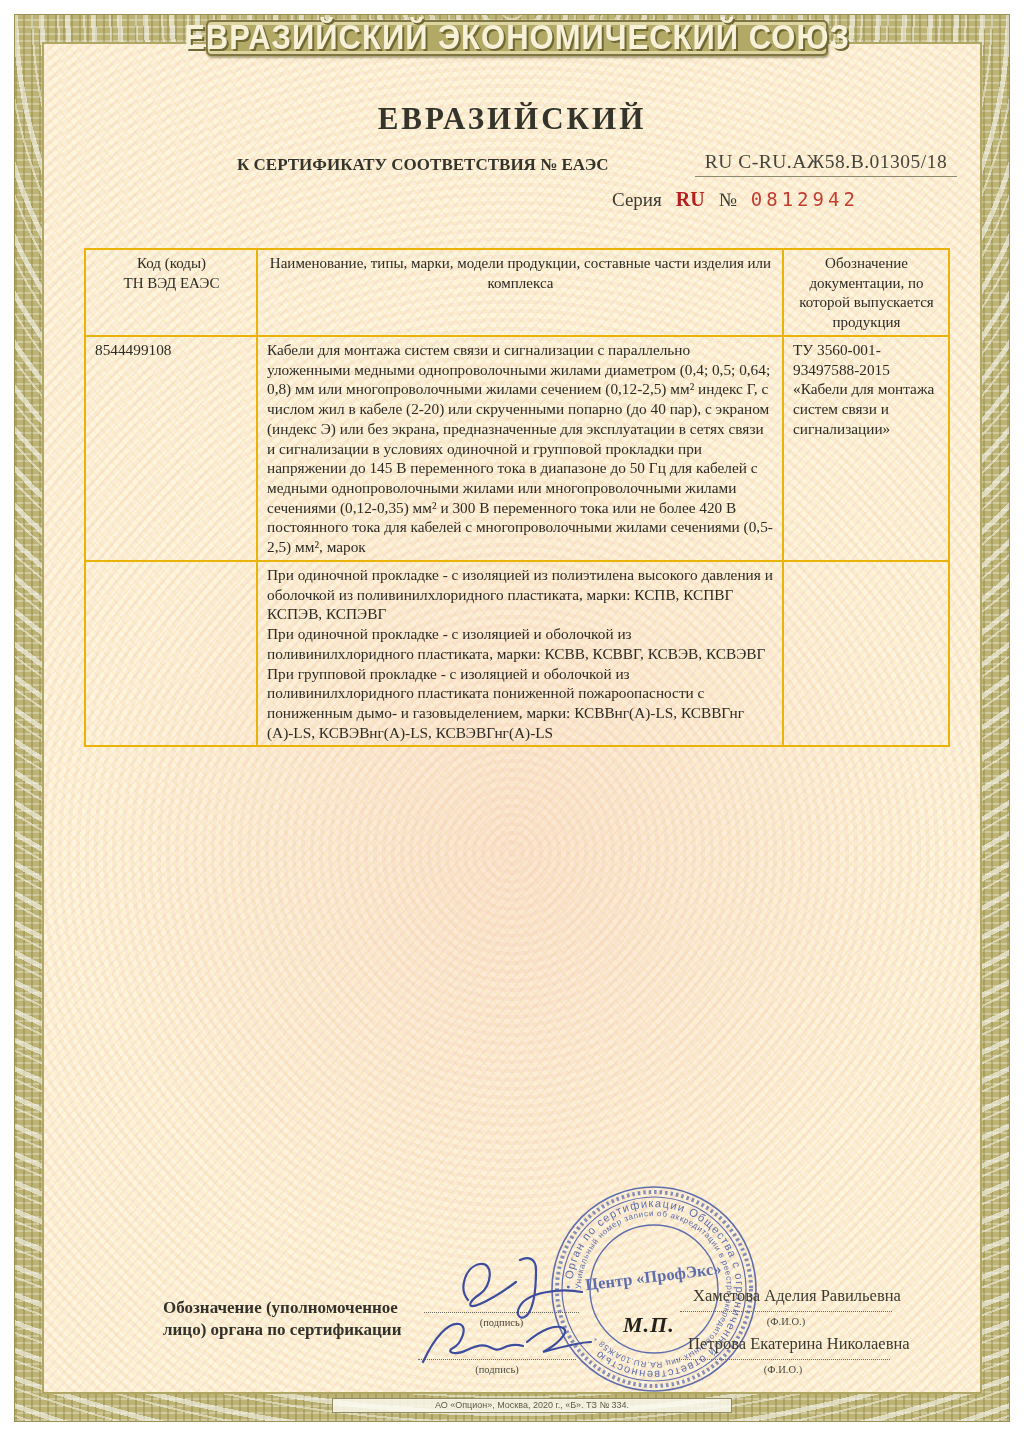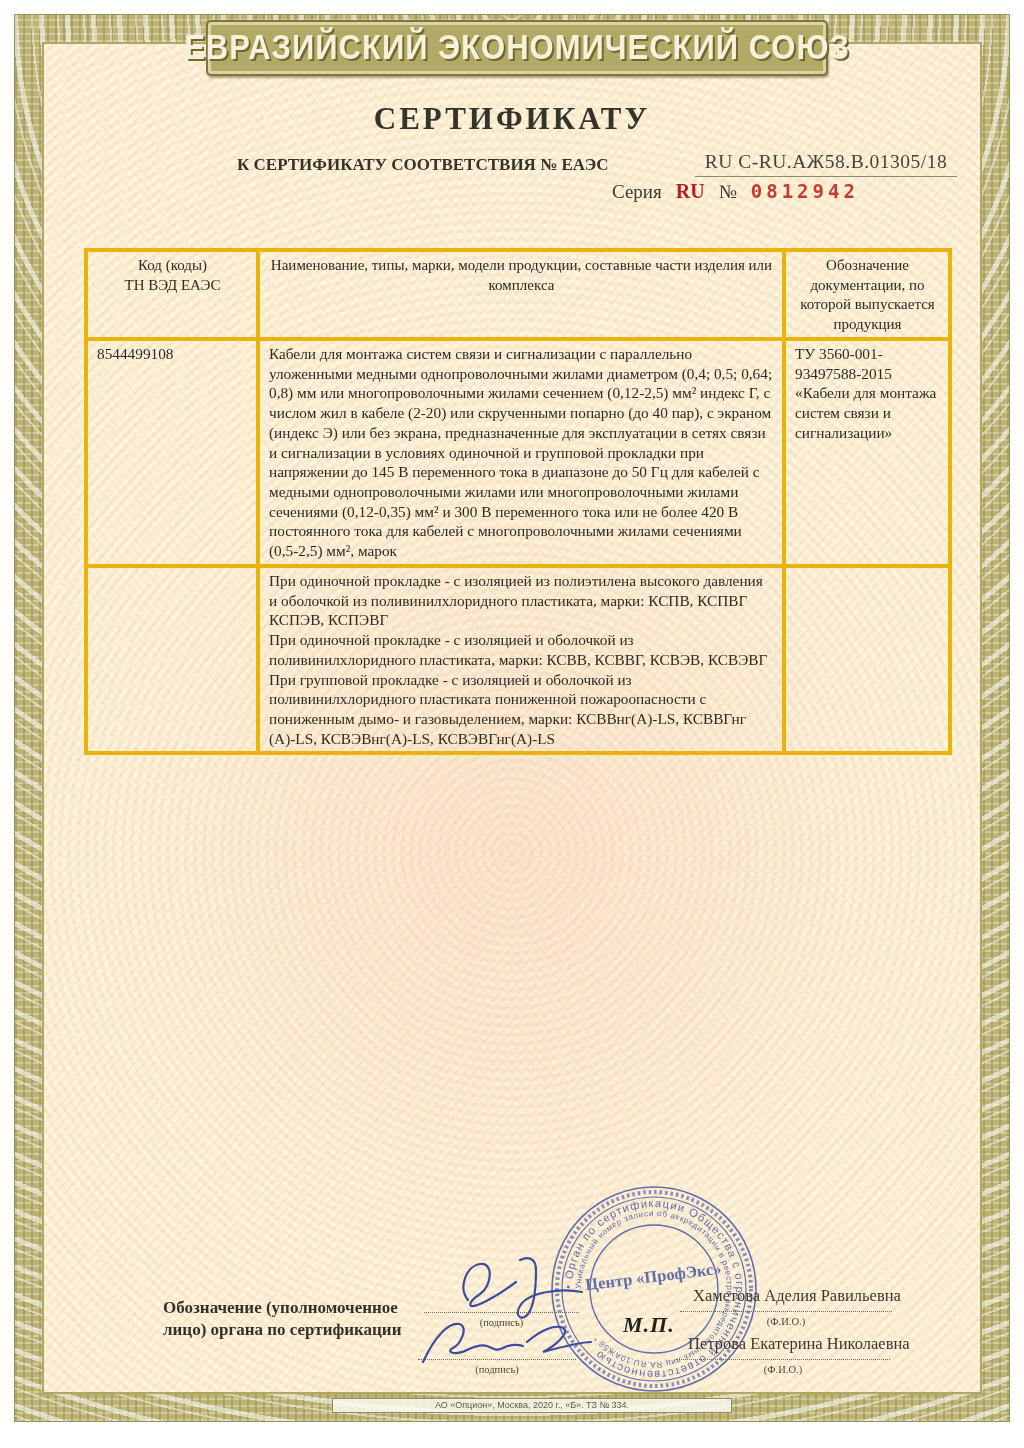--- a/index.html
+++ b/index.html
@@ -29,21 +29,21 @@
     background-image:
       radial-gradient(circle at 50% 60%, rgba(243,188,168,0.28) 0%, rgba(243,188,168,0) 46%),
       repeating-radial-gradient(circle at 50% 60%, rgba(228,158,138,0.10) 0 4px, rgba(255,255,255,0) 4px 9px),
       repeating-linear-gradient(48deg, rgba(246,228,118,0.22) 0 2px, rgba(255,255,255,0) 2px 7px),
       repeating-linear-gradient(-48deg, rgba(238,168,148,0.14) 0 2px, rgba(255,255,255,0) 2px 7px);
     z-index:2;
   }
   .abs { position:absolute; }
   
   .banner {
-    left:206px; top:20px; width:622px; height:56px; z-index:6;
+    left:206px; top:20px; width:622px; height:36px; z-index:6;
     background:#b2a966;
     border:2px solid #7e7540;
     border-radius:5px;
     box-shadow: inset 0 0 0 3px #dcd5a2, 1px 2px 2px rgba(80,72,25,0.45);
     display:flex; align-items:center; justify-content:center;
   }
   .banner span {
     font-family:"Liberation Sans", sans-serif;
     font-weight:bold; font-size:31px; letter-spacing:1px;
     color:#f7f1da; white-space:nowrap;
@@ -53,33 +53,33 @@
   .doc-title {
     left:0; top:101px; width:1024px; text-align:center; z-index:5;
     font-size:31px; font-weight:bold; letter-spacing:3px; color:#35342b;
   }
   .cert-label { left:237px; top:155px; font-size:17px; font-weight:bold; color:#35342b; z-index:5; }
   .cert-number {
     left:695px; top:151px; width:262px; z-index:5;
     font-size:19.5px; color:#45443a; letter-spacing:0.5px;
     border-bottom:1px solid #8d8a72; padding-bottom:3px; text-align:center;
   }
-  .series-line { left:612px; top:180px; z-index:5; display:flex; align-items:baseline; gap:14px; font-size:19px; }
+  .series-line { left:612px; top:188px; z-index:5; display:flex; align-items:baseline; gap:14px; font-size:19px; }
   .series-word { color:#3c3b31; }
   .series-ru { font-weight:bold; font-size:20px; }
   .series-no { color:#3c3b31; }
   .series-num { font-family:"DejaVu Sans Mono", monospace; font-size:19px; letter-spacing:4px; }
   .intro { left:0; top:226px; width:1024px; text-align:center; font-size:14.8px; color:#33322a; z-index:5; }
   
   table.grid {
     position:absolute; left:84px; top:248px; width:864px; z-index:5;
     border-collapse:collapse; table-layout:fixed;
   }
   table.grid td {
-    border:4px solid #eab308;
+    border:2px solid #eab308;
     vertical-align:top;
     font-size:15.3px; line-height:1.29; color:#2c2b24;
     padding:3px 8px 3px 9px;
     overflow:hidden;
   }
   td.c-code { width:172px; }
   td.c-desc { width:526px; }
   td.c-doc  { width:166px; }
   tr.hdr td { text-align:center; font-size:15px; line-height:1.3; padding-top:4px; }
   tr.r1 td { height:200px; }
@@ -125,30 +125,30 @@
 
 <div class="page">
 
   <div class="band"></div>
   <div class="field"></div>
 
   <div class="abs banner">
     <span>ЕВРАЗИЙСКИЙ ЭКОНОМИЧЕСКИЙ СОЮЗ</span>
   </div>
 
-  <div class="abs doc-title">СЕРТИФИКАТУ</div>
+  <div class="abs doc-title">ЕВРАЗИЙСКИЙ</div>
 
   <div class="abs cert-label">К СЕРТИФИКАТУ СООТВЕТСТВИЯ № ЕАЭС</div>
   <div class="abs cert-number">RU C-RU.АЖ58.В.01305/18</div>
 
   <div class="abs series-line">
     <span class="series-word">Серия</span>
     <span class="series-ru" style="color:#b5201f;">RU</span>
     <span class="series-no">№</span>
-    <span class="series-num" style="color:#c33d31;font-weight:bold;">0812942</span>
+    <span class="series-num" style="color:#c33d31;">0812942</span>
   </div>
 
 
   <table class="grid">
     <tbody>
       <tr class="hdr">
         <td class="c-code prelines">Код (коды)
 ТН ВЭД ЕАЭС</td>
         <td class="c-desc">Наименование, типы, марки, модели продукции, составные части изделия или комплекса</td>
         <td class="c-doc">Обозначение документации, по которой выпускается продукция</td>

